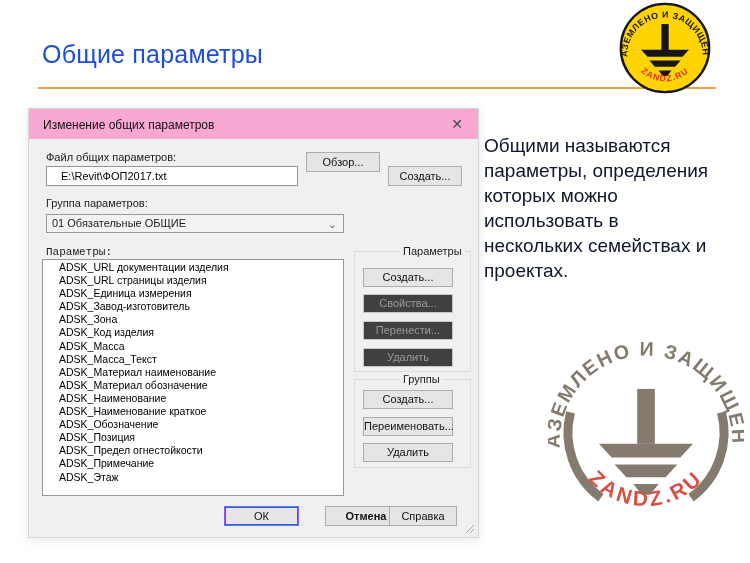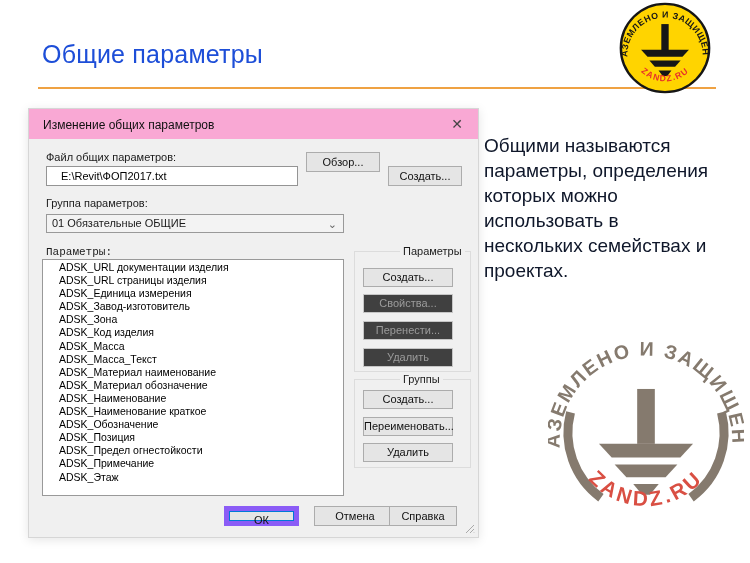--- a/index.html
+++ b/index.html
@@ -56,21 +56,21 @@
     font-family:"Liberation Sans", sans-serif; padding:0 14px;
   }
   .btn {
     position:absolute; height:20px; background:#e5e5e5; border:1px solid #acacac;
     font-size:11px; color:#111; text-align:center; line-height:18px; cursor:pointer;
     font-family:"Liberation Sans", sans-serif;
   }
   .btn.disabled {
     background:#404040; border-color:#c6c6c6; color:#9b9b9b; cursor:default;
   }
-  .btn.focused { border:5px solid #8b5cf6; box-shadow:inset 0 0 0 1px #0078d7; }
+  .btn.focused { border:1px solid #8b5cf6; box-shadow:inset 0 0 0 1px #0078d7; }
 
   .combo {
     position:absolute; left:17px; top:105px; width:298px; height:19px;
     background:#f3f3f3; border:1px solid #999; line-height:17px; padding:0 5px;
     cursor:pointer;
   }
   .combo .chev {
     position:absolute; right:6px; top:1px; color:#666; font-size:11px;
   }
 
@@ -192,19 +192,19 @@
   <div class="btn side-btn disabled" style="top:212px;">Перенести...</div>
   <div class="btn side-btn disabled" style="top:239px;">Удалить</div>
 
   <div class="groupbox" style="top:270px; height:89px;"></div>
   <span class="groupbox-label" style="top:264px;">Группы</span>
   <div class="btn side-btn" style="top:281px;">Создать...</div>
   <div class="btn side-btn" style="top:308px;">Переименовать...</div>
   <div class="btn side-btn" style="top:334px;">Удалить</div>
 
   <div class="btn footer-btn focused" style="left:195px; width:75px;">ОК</div>
-  <div class="btn footer-btn" style="left:285px; width:82px;">Отмена</div>
+  <div class="btn footer-btn" style="left:296px; width:82px;font-weight:bold;">Отмена</div>
   <div class="btn footer-btn" style="left:360px; width:68px;">Справка</div>
 
   <svg class="grip" width="10" height="10">
     <path d="M9 1 L1 9 M9 5 L5 9 M9 8.5 L8.5 9" stroke="#a9a9a9" stroke-width="1" fill="none"></path>
   </svg>
 </div>
 
 </body></html>

